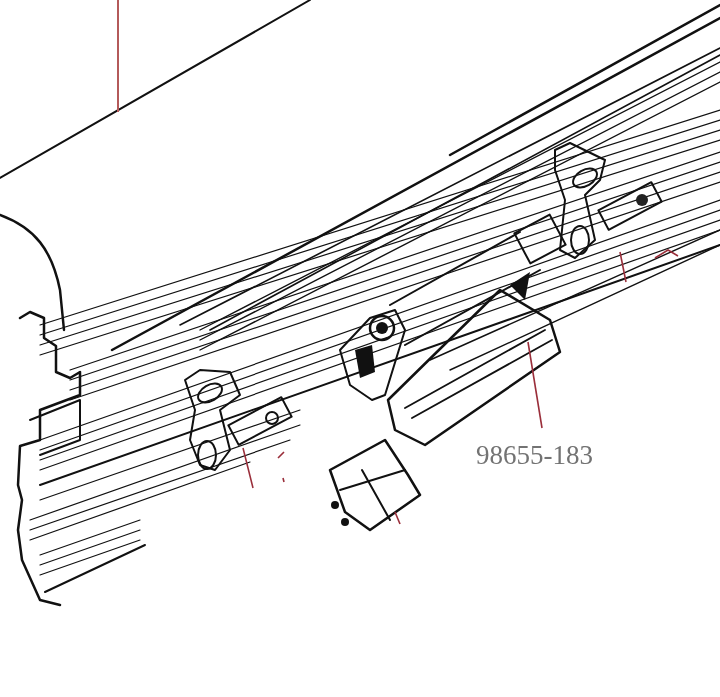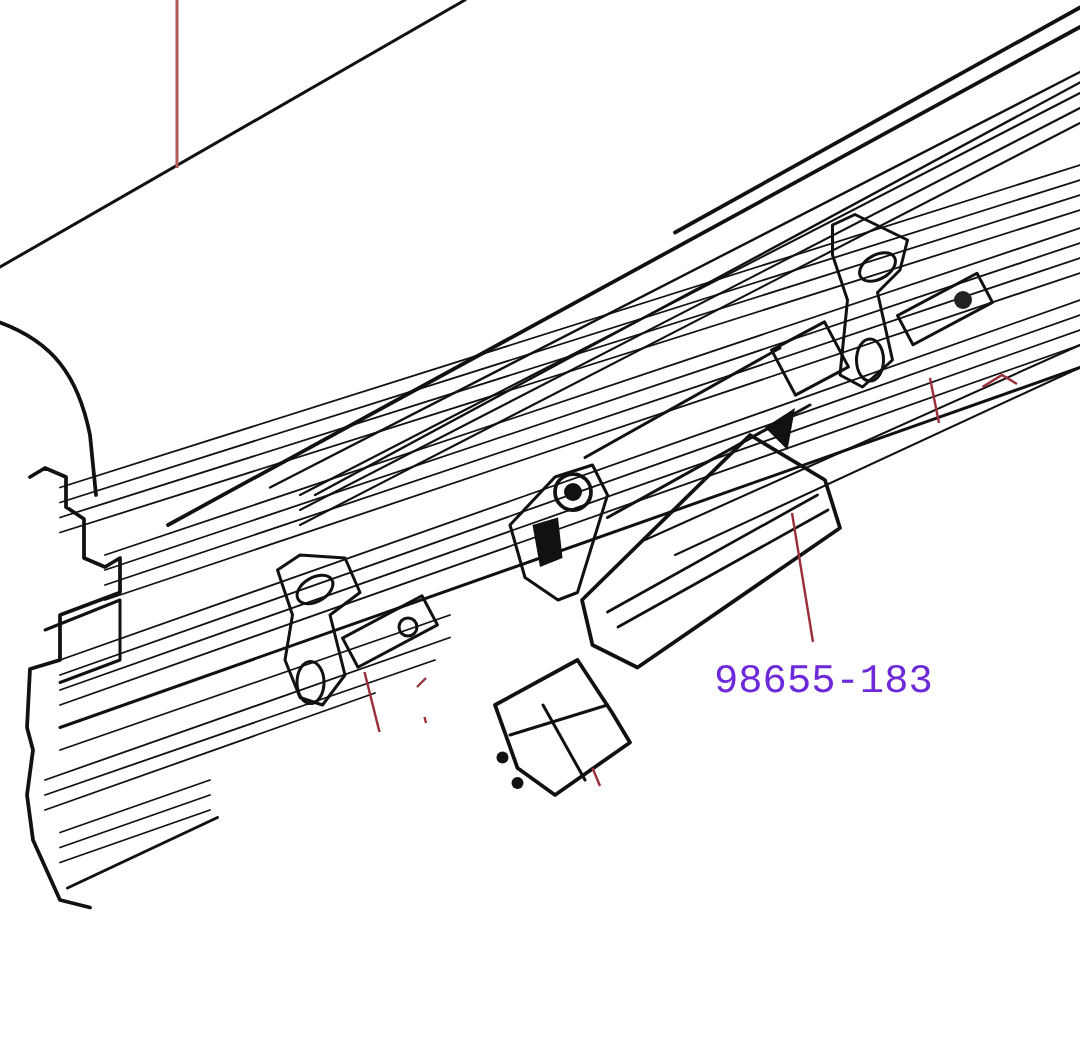--- a/index.html
+++ b/index.html
@@ -1,23 +1,23 @@
 <!DOCTYPE html>
 <html><head>
 <meta charset="utf-8">
 <style>
   html, body { margin: 0; padding: 0; background: #ffffff; }
   body { width: 720px; height: 697px; overflow: hidden; position: relative; }
   .canvas { position: absolute; left: 0; top: 0; width: 720px; height: 697px; }
   svg { position: absolute; left: 0; top: 0; }
   .part-label {
     position: absolute;
-    font-family: Liberation Mono, monospace;
+    font-family: Liberation Serif, serif;
     font-size: 27px;
-    color: #6d28d9;
+    color: #737373;
     letter-spacing: 0px;
     white-space: nowrap;
   }
   .ln { stroke: #111; fill: none; stroke-linecap: round; stroke-linejoin: round; }
   .leader { stroke: #b45a5a; stroke-width: 2; fill: none; }
   .leader-dark { stroke: #9a2e3a; stroke-width: 1.6; fill: none; }
 </style>
 </head>
 <body>
 

